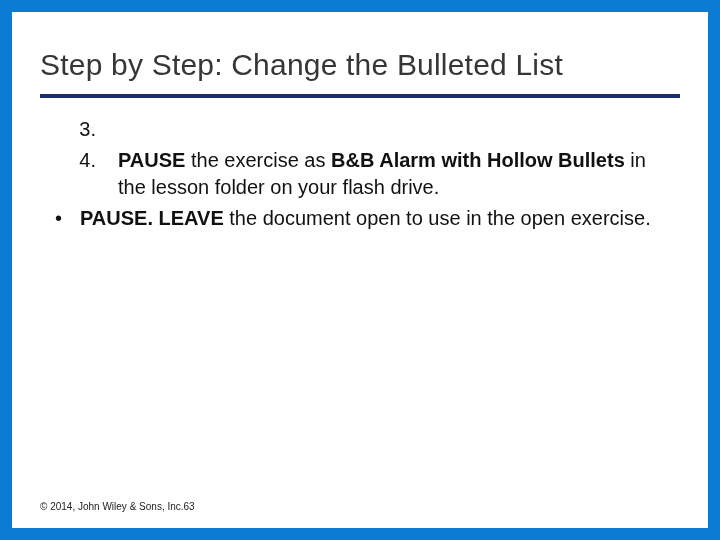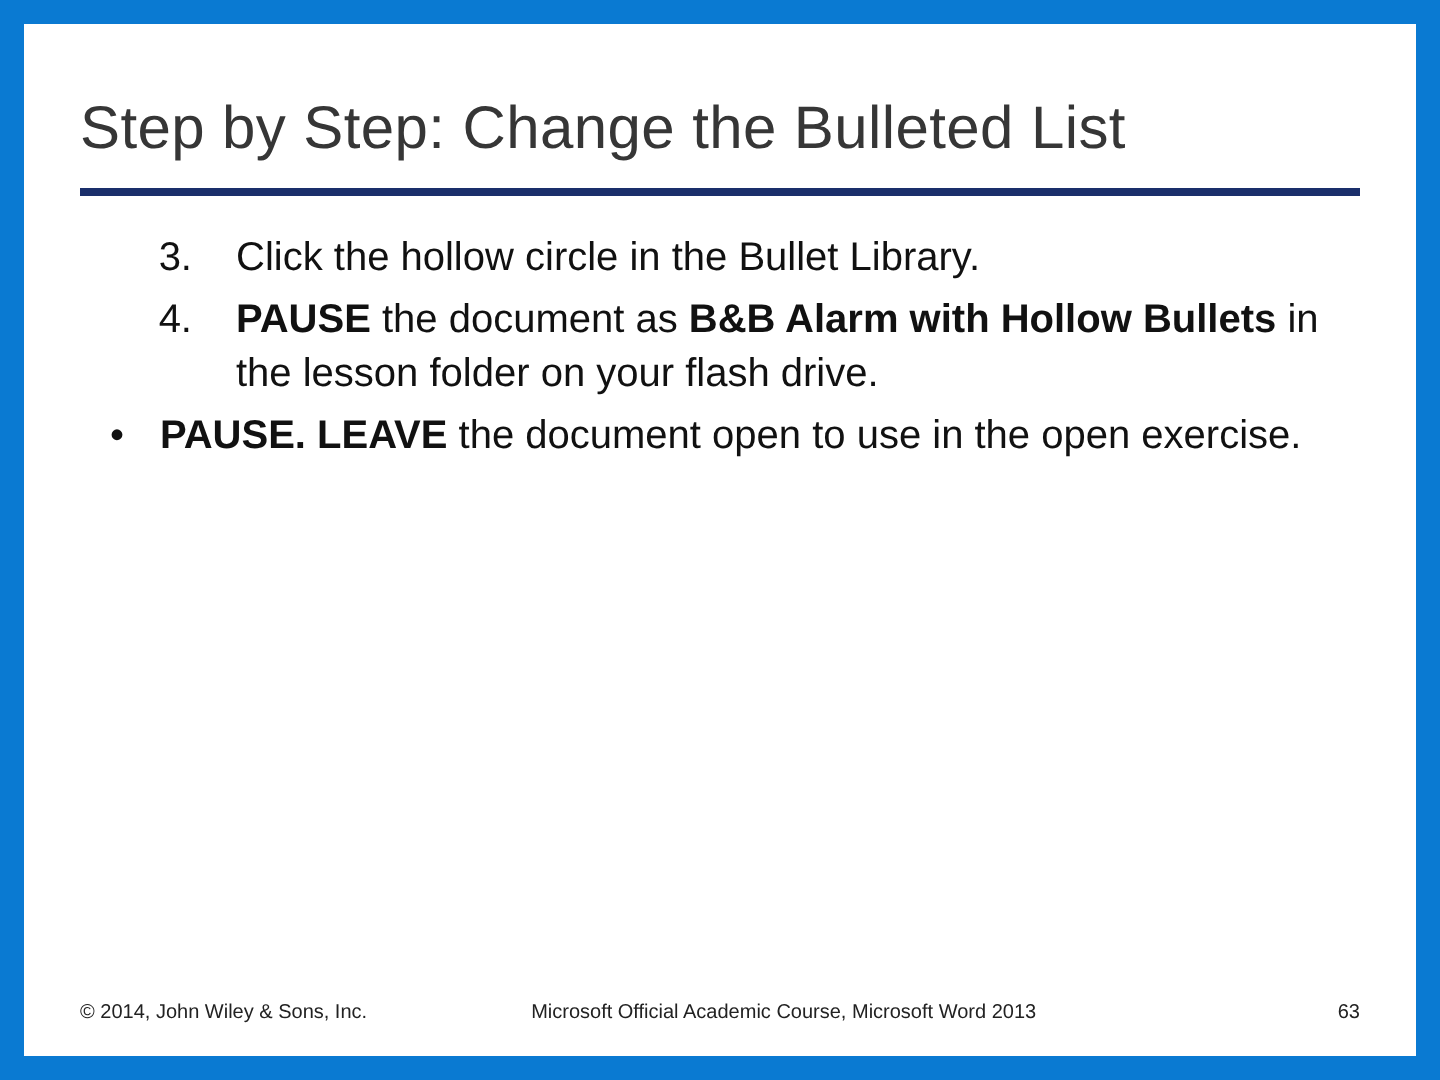--- a/index.html
+++ b/index.html
@@ -84,34 +84,32 @@
 
 <div class="slide">
 
   <div class="title">Step by Step: Change the Bulleted List</div>
   <div class="rule"></div>
 
   <div class="content">
 
     <div class="ol-row">
       <div class="ol-num">3.</div>
-      <div class="ol-body"><span>Click the hollow circle in the Bullet Library.</span></div>
     </div>
 
     <div class="ol-row">
       <div class="ol-num">4.</div>
-      <div class="ol-body"><span class="bold">PAUSE</span><span> the document as </span><span class="bold">B&amp;B Alarm with Hollow Bullets</span><span> in the lesson folder on your flash drive.</span></div>
+      <div class="ol-body"><span class="bold">PAUSE</span><span> the exercise as </span><span class="bold">B&amp;B Alarm with Hollow Bullets</span><span> in the lesson folder on your flash drive.</span></div>
     </div>
 
     <div class="ul-row">
       <div class="ul-mark">•</div>
       <div class="ul-body"><span class="bold">PAUSE. LEAVE</span><span> the document open to use in the open exercise.</span></div>
     </div>
 
   </div>
 
   <div class="footer">
     <div class="copy">© 2014, John Wiley &amp; Sons, Inc.</div>
-    <div class="course">Microsoft Official Academic Course, Microsoft Word 2013</div>
     <div class="page">63</div>
   </div>
 
 </div>
 
 </body></html>

